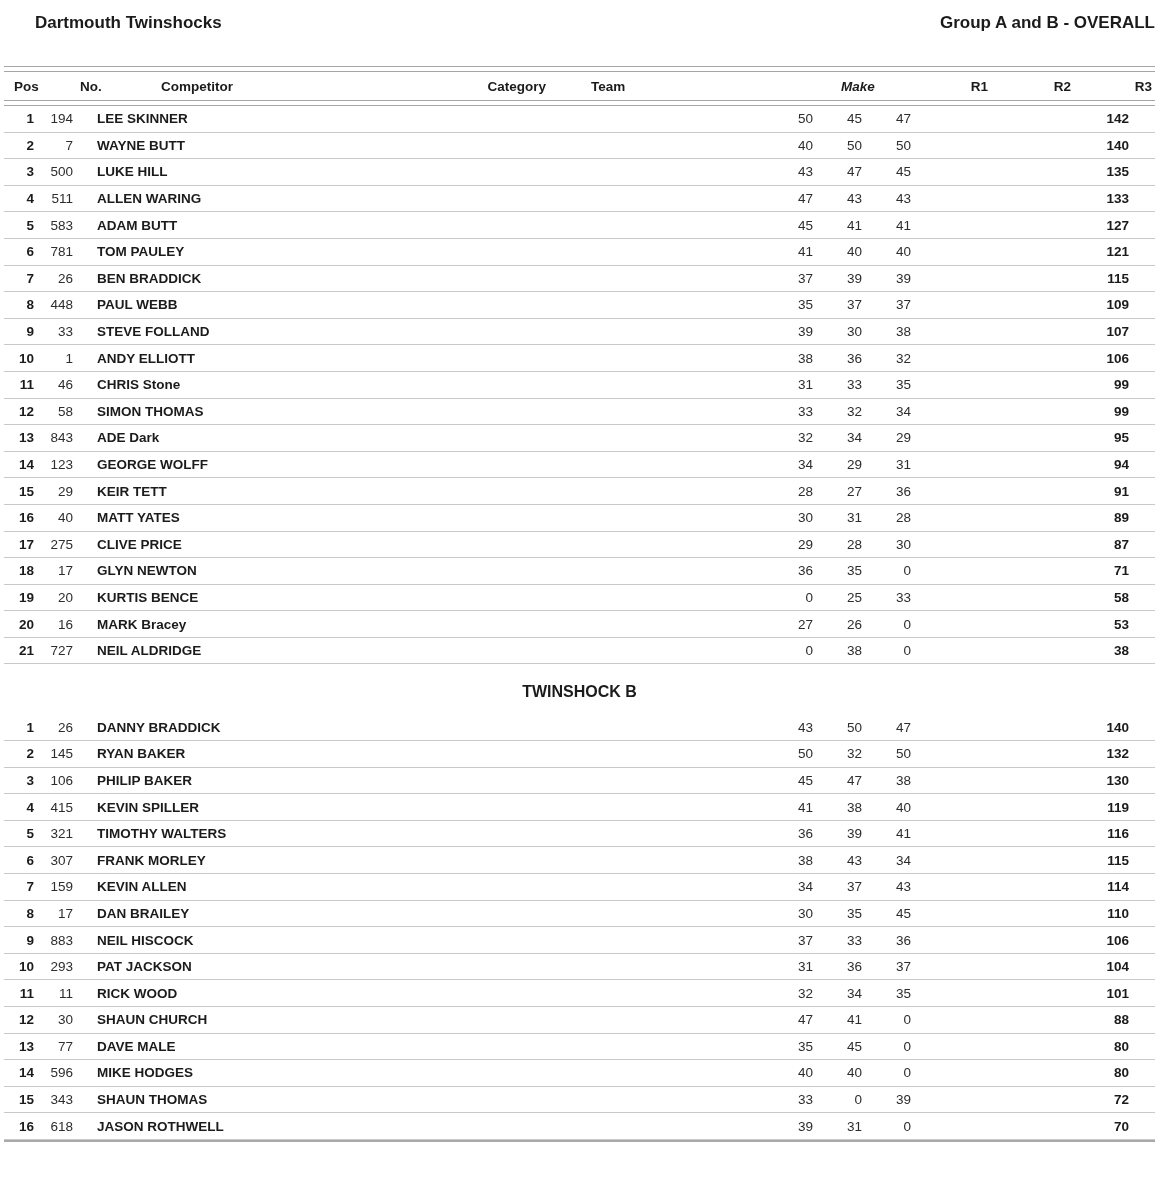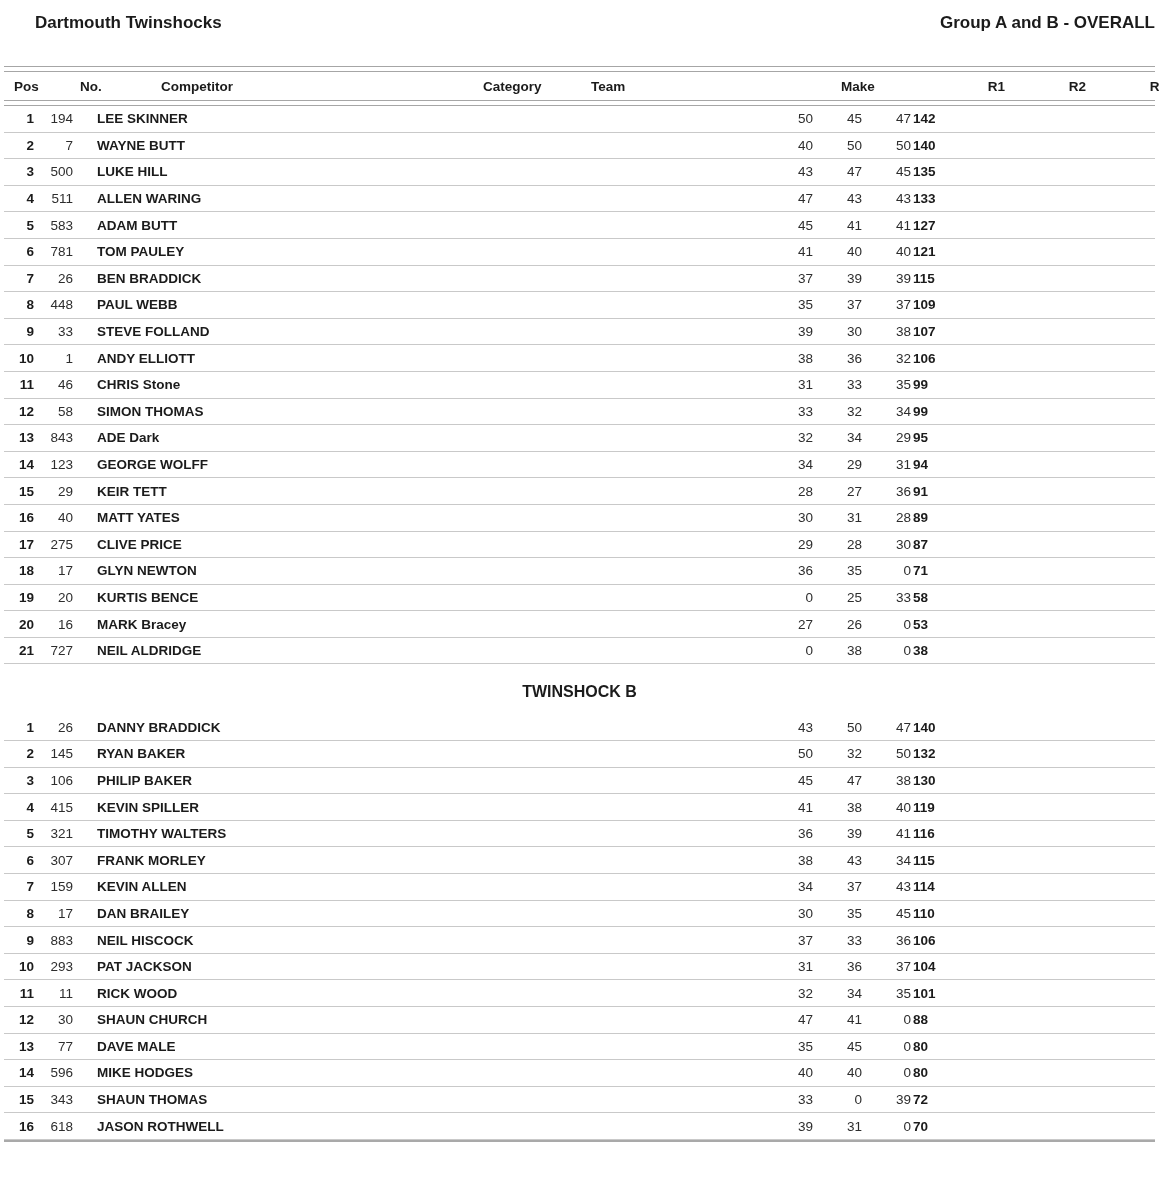--- a/index.html
+++ b/index.html
@@ -81,29 +81,29 @@
     text-align: center;
   }
   
   .c-pos   { text-align: right; padding-right: 8px;  font-weight: bold; }
   .c-no    { text-align: right; padding-right: 7px;  color: #2d2d2d; }
   .c-comp  { padding-left: 17px; font-weight: bold; white-space: nowrap; overflow: hidden; }
   .c-cat   { padding-left: 3px; }
   .c-team  { padding-left: 13px; }
   .c-make  { padding-left: 9px; }
   .c-r     { text-align: right; padding-right: 2px; color: #2d2d2d; }
-  .c-total { padding-right: 26px; font-weight: bold; }
+  .c-total { text-align: right; padding-right: 26px; font-weight: bold; }
   
   .h-pos   { padding-left: 10px; }
   .h-no    { padding-left: 6px; }
   .h-comp  { padding-left: 17px; }
-  .h-cat   { padding-left: 3px; }
+  .h-cat   { padding-left: 3px; text-align: right; }
   .h-team  { padding-left: 13px; }
-  .h-make  { padding-left: 9px; }
-  .h-r     { text-align: right; padding-right: 2px; }
+  .h-make  { padding-left: 9px; font-style: italic; }
+  .h-r     { text-align: center; padding-right: 2px; }
   .h-total { text-align: left; padding-right: 24px; }
 </style>
 </head>
 <body>
 
 <div class="page">
 
   <div class="titlebar">
     <div class="club-title">Dartmouth Twinshocks</div>
     <div class="main-title">Group A and B - OVERALL</div>

